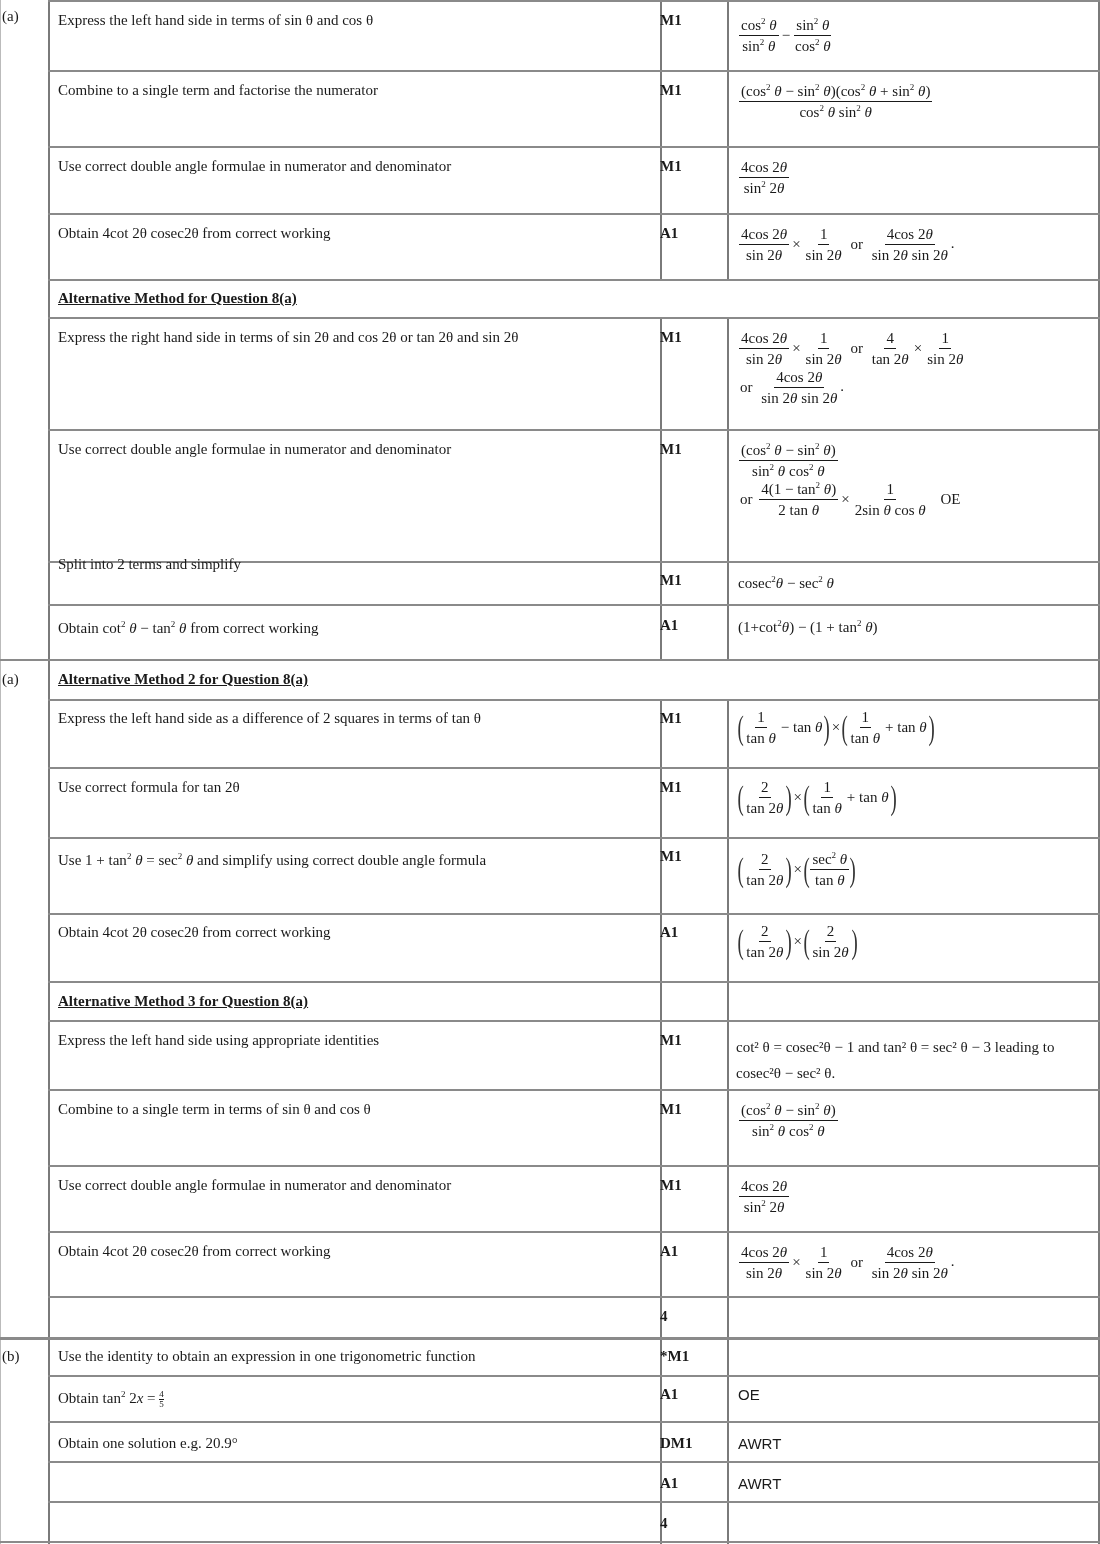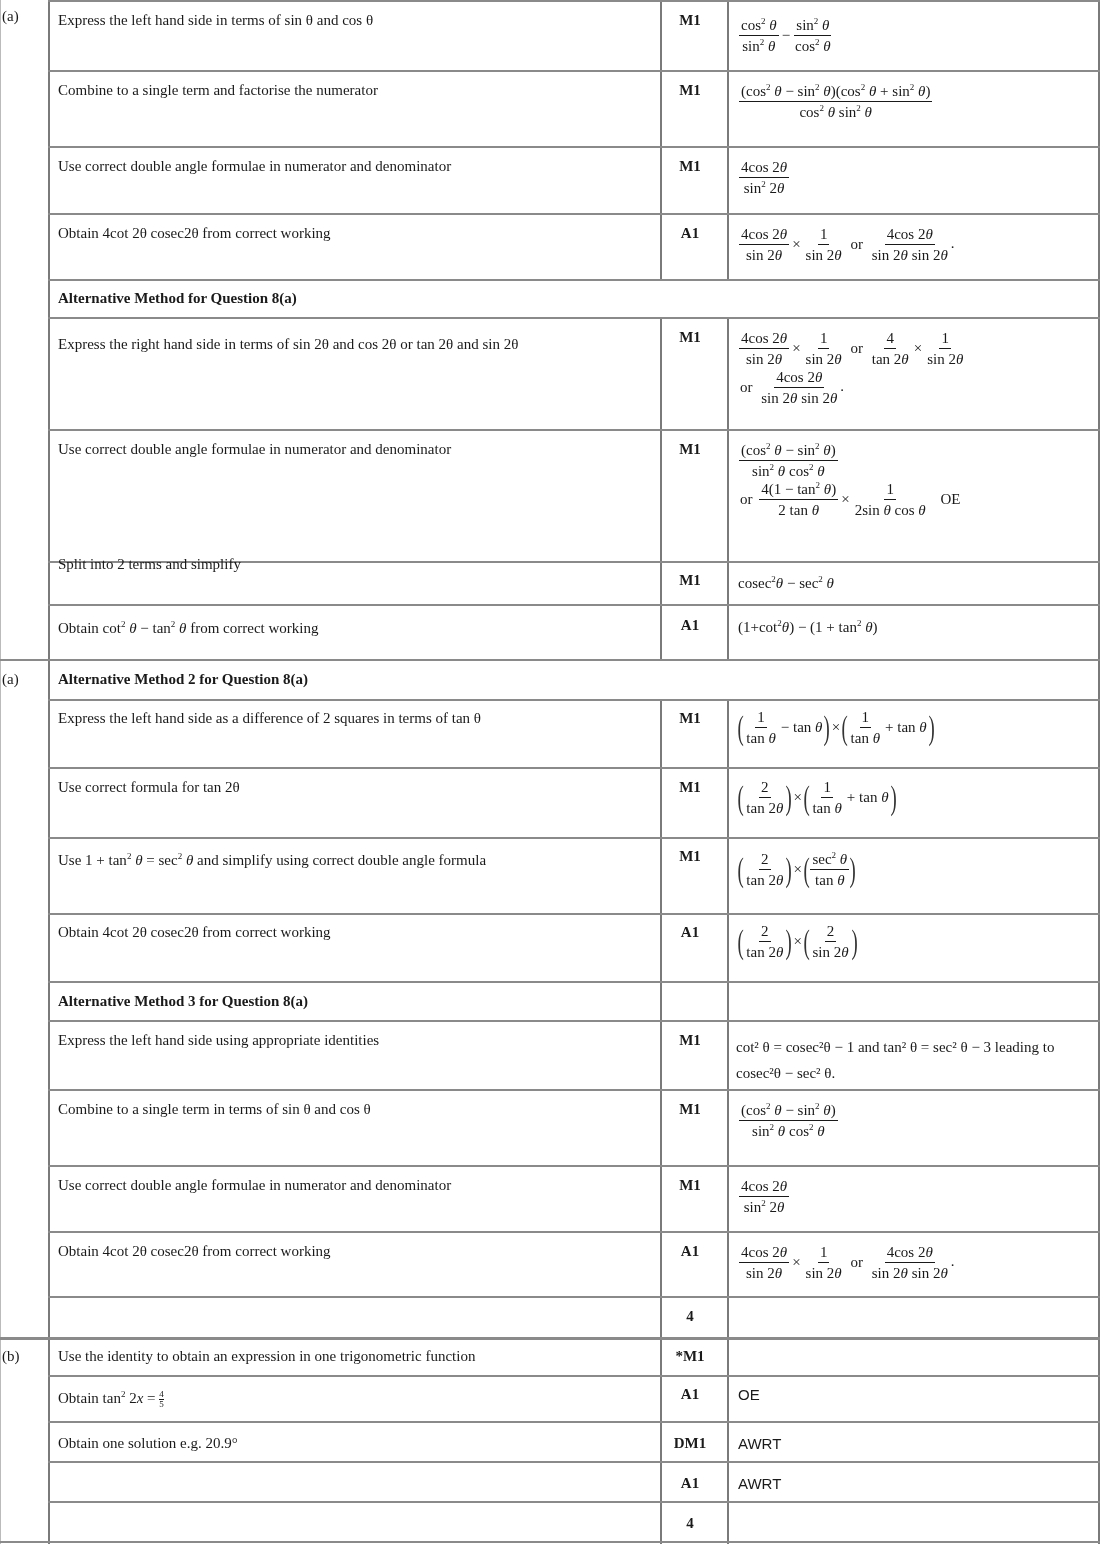--- a/index.html
+++ b/index.html
@@ -2,22 +2,22 @@
 <html><head>
 <meta charset="utf-8">
 <style>
   html, body { margin:0; padding:0; background:#ffffff; }
   body { width:1100px; height:1544px; position:relative; overflow:hidden;
          font-family:"Liberation Serif","DejaVu Serif",serif; color:#1a1a1a; }
   .hline { position:absolute; height:2px; background:#8a8a8a; }
   .vline { position:absolute; width:2px; background:#7a7a7a; }
   .part { position:absolute; left:2px; font-size:15px; }
   .desc { position:absolute; left:58px; font-size:15px; white-space:nowrap; }
-  .desc.bold { font-weight:bold; }
-  .mark { position:absolute; width:60px; left:660px; text-align:center; font-weight:bold; font-size:15px; }
+  .desc.bold { font-weight:bold;text-decoration:underline; }
+  .mark { position:absolute; width:60px; left:660px; text-align:left; font-weight:bold; font-size:15px; }
   .work { position:absolute; left:738px; font-size:15px; white-space:nowrap; }
   i.t { font-style:italic; }
   sup { font-size:9px; vertical-align:6px; line-height:0; }
   .frac { display:inline-flex; flex-direction:column; align-items:center; vertical-align:middle; margin:0 1px; }
   .frac .n { padding:0 2px 1px 2px; border-bottom:1px solid #1a1a1a; line-height:18px; }
   .frac .d { padding:1px 2px 0 2px; line-height:18px; }
   .op { display:inline-block; vertical-align:middle; margin:0 2px; }
   .par { display:inline-block; vertical-align:middle; font-size:34px; transform:scaleX(0.55); line-height:34px; color:#333; margin:0 -3px; }
   .sfrac { display:inline-flex; flex-direction:column; align-items:center; vertical-align:middle; font-size:9px; line-height:9px; }
   .sfrac .n { border-bottom:1px solid #1a1a1a; }
@@ -115,21 +115,21 @@
     <span class="frac">
         <span class="n">4cos 2<i class="t">θ</i></span>
         <span class="d">sin 2<i class="t">θ</i> sin 2<i class="t">θ</i></span>
       </span><span>.</span>
   </div>
 </div>
 
 <div>
   <span class="desc bold" style="top:290px">Alternative Method for Question 8(a)</span>
 
-  <span class="desc" style="top:336px">Express the right hand side in terms of sin 2θ and cos 2θ or tan 2θ and sin 2θ</span>
+  <span class="desc" style="top:329px">Express the right hand side in terms of sin 2θ and cos 2θ or tan 2θ and sin 2θ</span>
   <span class="mark" style="top:329px">M1</span>
   <div class="work" style="top:329px">
     <span class="frac">
         <span class="n">4cos 2<i class="t">θ</i></span>
         <span class="d">sin 2<i class="t">θ</i></span>
       </span><span class="op">×</span><span class="frac">
         <span class="n">1</span>
         <span class="d">sin 2<i class="t">θ</i></span>
       </span>
     <span class="op">or</span>

